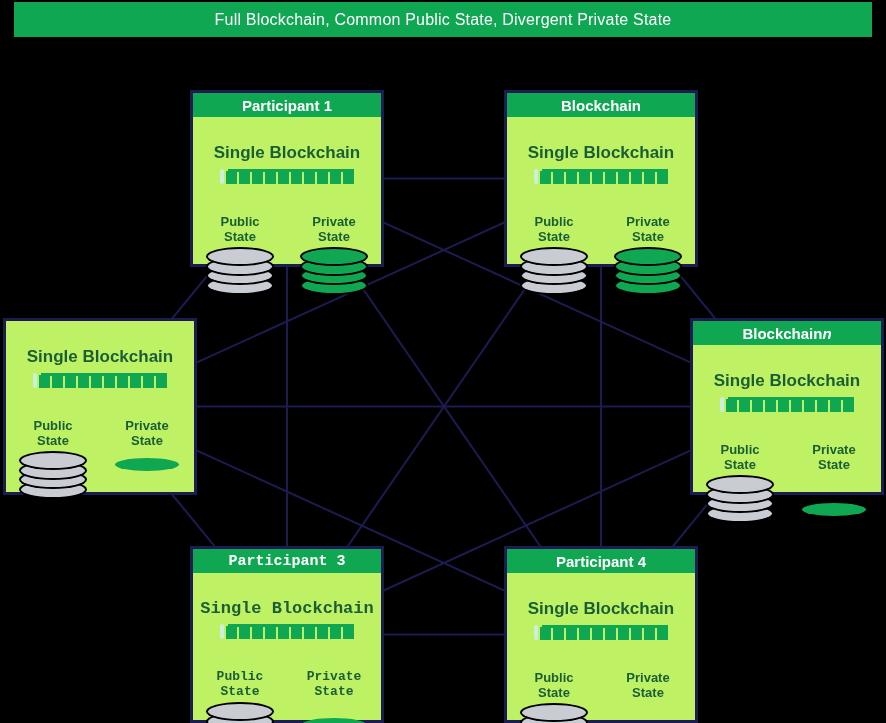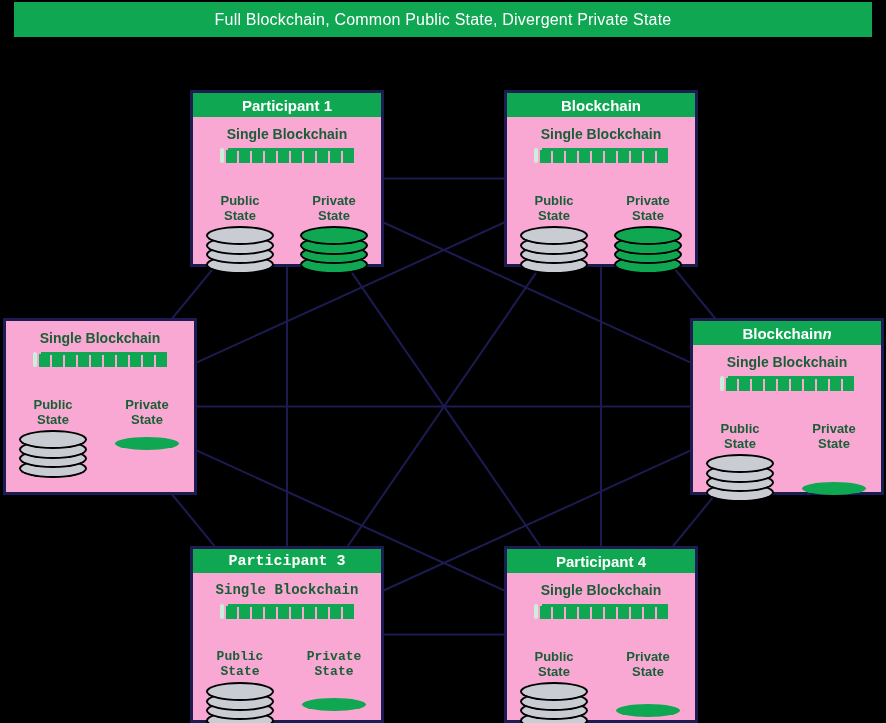--- a/index.html
+++ b/index.html
@@ -8,38 +8,38 @@
     font-family:"Liberation Sans", sans-serif;
     --green:#0fa752;--darkgreen:#1a5e36;--gray:#c9ccd3;--navy:#1c1b52;
   }
   .title-bar{
     position:absolute;left:14px;top:2px;width:858px;height:35px;
     background:var(--green);color:#fff;display:flex;align-items:center;justify-content:center;
     font-size:16px;font-weight:400;letter-spacing:.2px;z-index:2;
   }
   #edges-svg{position:absolute;left:0;top:0;z-index:0;}
   .node{
-    position:absolute;width:188px;height:171px;background:#f9a8d4;
+    position:absolute;width:188px;height:171px;background:#bef264;
     border:3px solid var(--navy);z-index:1;
   }
   .pos-p1{left:190px;top:90px;}
   .pos-rg{left:504px;top:90px;}
   .pos-p2{left:3px;top:318px;}
   .pos-pn{left:690px;top:318px;}
   .pos-p3{left:190px;top:546px;font-family:Liberation Mono, monospace;}
   .pos-p4{left:504px;top:546px;}
   .node-header{
     height:24px;background:var(--green);color:#fff;
     display:flex;align-items:center;justify-content:center;
     font-size:15px;font-weight:600;
   }
   .sfx[data-style="italic"]{font-style:italic;}
   .bc-label{
-    margin-top:9px;text-align:center;color:var(--darkgreen);
-    font-size:14px;font-weight:700;
+    margin-top:26px;text-align:center;color:var(--darkgreen);
+    font-size:17px;font-weight:700;
   }
   .chain{
     position:relative;width:134px;height:15px;margin:6px auto 0;
     display:flex;gap:2px;align-items:flex-start;
   }
   .chain-cap{width:4px;height:15px;border-radius:3px;background:#cdeedd;flex:0 0 auto;}
   .chain-bar{position:absolute;left:8px;right:0;top:0;height:3px;background:var(--green);}
   .chain-block{width:11px;height:13px;margin-top:2px;background:var(--green);flex:0 0 auto;}
   .states{display:flex;justify-content:space-around;margin-top:30px;}
   .state-col{display:flex;flex-direction:column;align-items:center;width:86px;}

